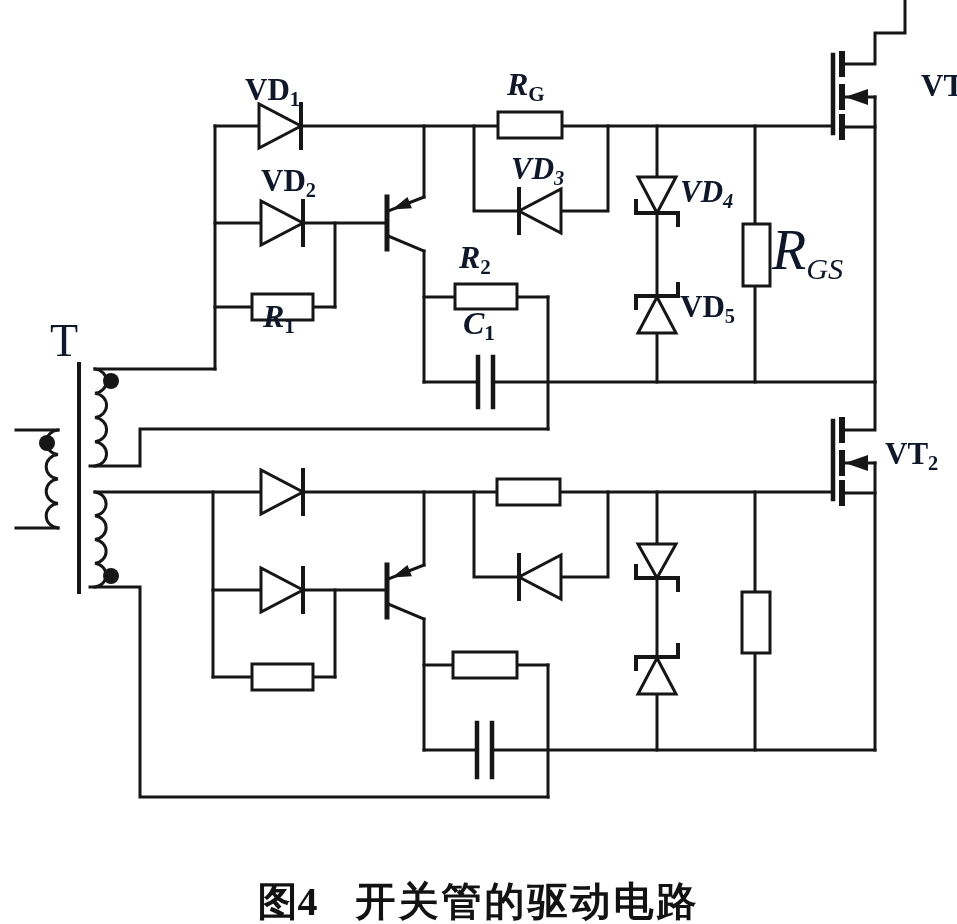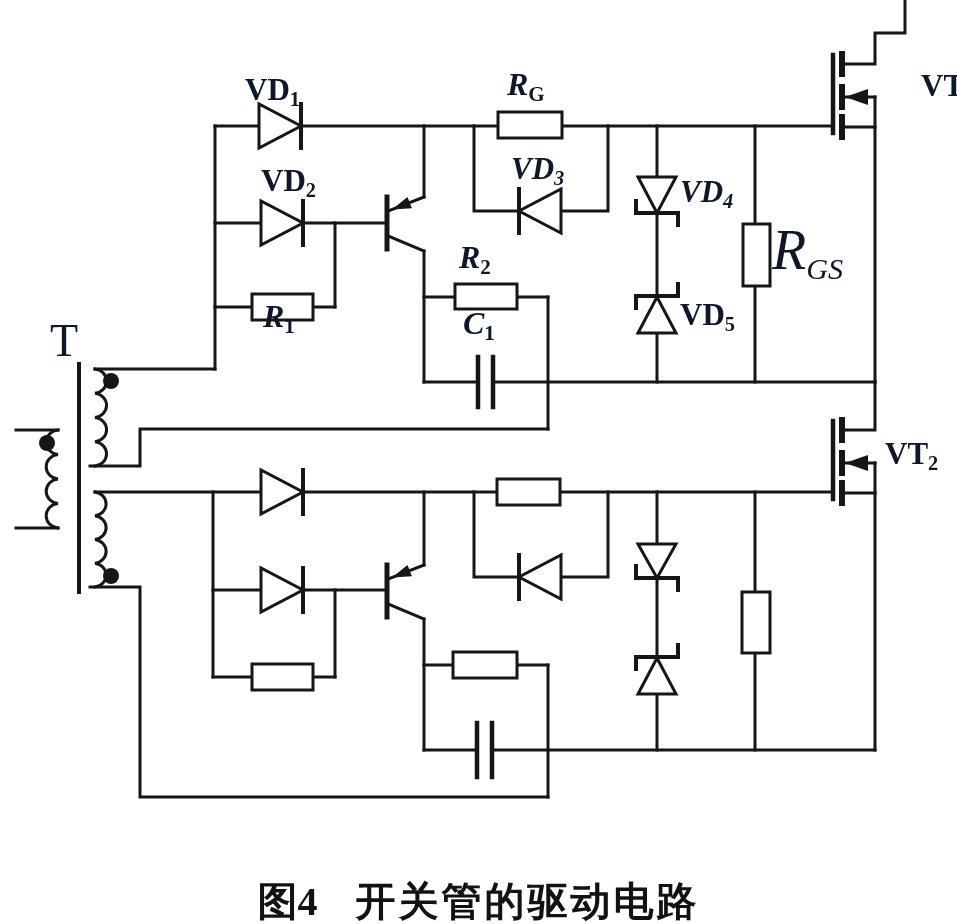--- a/index.html
+++ b/index.html
@@ -194,21 +194,21 @@
 <div class="lbl b31" style="left:261px;top:165px;"><span>VD</span><sub>2</sub></div>
 <div class="lbl it" style="left:263px;top:260px;margin-top:40px;"><span>R</span><sub>1</sub></div>
 
 <div class="lbl it" style="left:507px;top:68px;text-align:center;"><span>R</span><sub>G</sub></div>
 <div class="lbl b31" style="left:511px;top:153px;font-style:italic;"><span>VD</span><sub>3</sub></div>
 
 <div class="lbl it" style="left:459px;top:241px;"><span>R</span><sub>2</sub></div>
 <div class="lbl it" style="left:463px;top:307px;"><span>C</span><sub>1</sub></div>
 
 <div class="lbl b31" style="left:680px;top:176px;font-style:italic;"><span>VD</span><sub>4</sub></div>
-<div class="lbl b31" style="left:680px;top:299px;"><span>VD</span><sub>5</sub></div>
+<div class="lbl b31" style="left:680px;top:291px;"><span>VD</span><sub>5</sub></div>
 
 <div class="lbl rgs" style="left:772px;top:222px;"><span>R</span><sub>GS</sub></div>
 
 <div class="lbl b31" style="left:921px;top:70px;"><span>VT</span><sub>1</sub></div>
 <div class="lbl b31" style="left:885px;top:438px;"><span>VT</span><sub>2</sub></div>
 
 <div id="caption">
   <span class="cap-no">图4</span>
   <span class="cap-title">开关管的驱动电路</span>
 </div>

